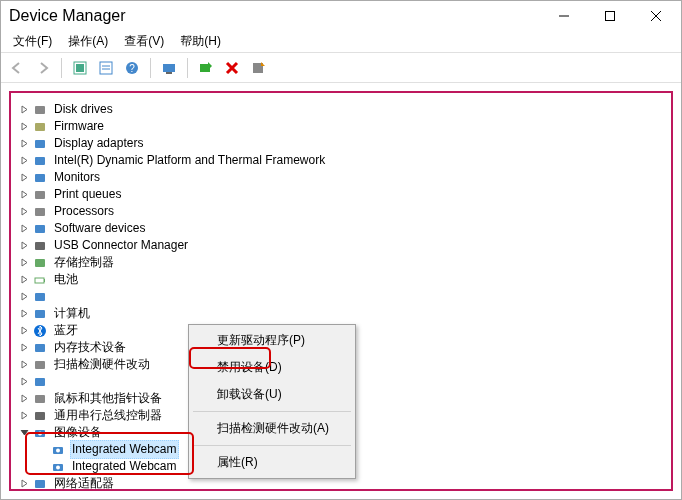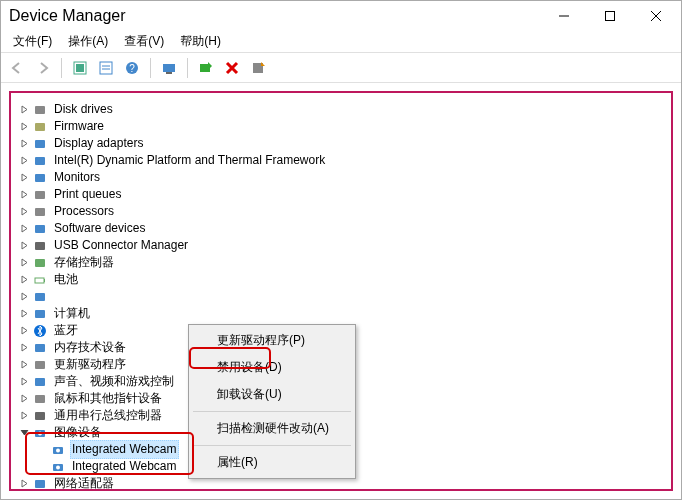--- a/index.html
+++ b/index.html
@@ -338,35 +338,34 @@
           <span class="expander">
             <svg width="9" height="9">
               <path d="M2 1 L7 4.5 L2 8 Z" fill="none" stroke="#666"></path>
             </svg>
           </span>
           <span class="icon">
             <svg width="14" height="14">
               <rect x="2" y="3" width="10" height="8" fill="#888" rx="1"></rect>
             </svg>
           </span>
-          <span class="label">更新驱动程序</span>
-        </div>
-        <div class="node">
-          <span class="indent" style="width:6px"></span>
-          <span class="expander">
-            <svg width="9" height="9">
-              <path d="M2 1 L7 4.5 L2 8 Z" fill="none" stroke="#666"></path>
-            </svg>
-          </span>
-          <span class="icon">
-            <svg width="14" height="14">
-              <rect x="2" y="3" width="10" height="8" fill="#48c" rx="1"></rect>
-            </svg>
-          </span>
-          <span class="label">声音、视频和游戏控制</span>
+          <span class="label">扫描检测硬件改动</span>
+        </div>
+        <div class="node">
+          <span class="indent" style="width:6px"></span>
+          <span class="expander">
+            <svg width="9" height="9">
+              <path d="M2 1 L7 4.5 L2 8 Z" fill="none" stroke="#666"></path>
+            </svg>
+          </span>
+          <span class="icon">
+            <svg width="14" height="14">
+              <rect x="2" y="3" width="10" height="8" fill="#48c" rx="1"></rect>
+            </svg>
+          </span>
         </div>
         <div class="node">
           <span class="indent" style="width:6px"></span>
           <span class="expander">
             <svg width="9" height="9">
               <path d="M2 1 L7 4.5 L2 8 Z" fill="none" stroke="#666"></path>
             </svg>
           </span>
           <span class="icon">
             <svg width="14" height="14">

